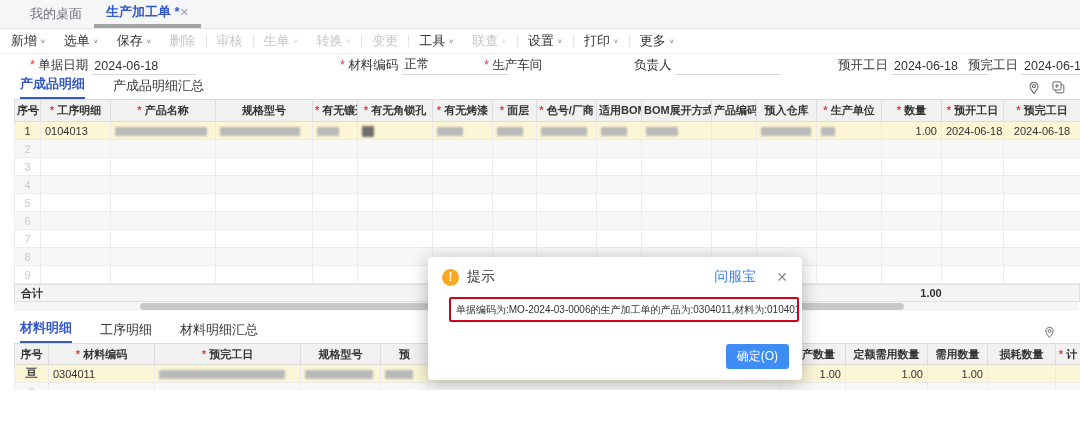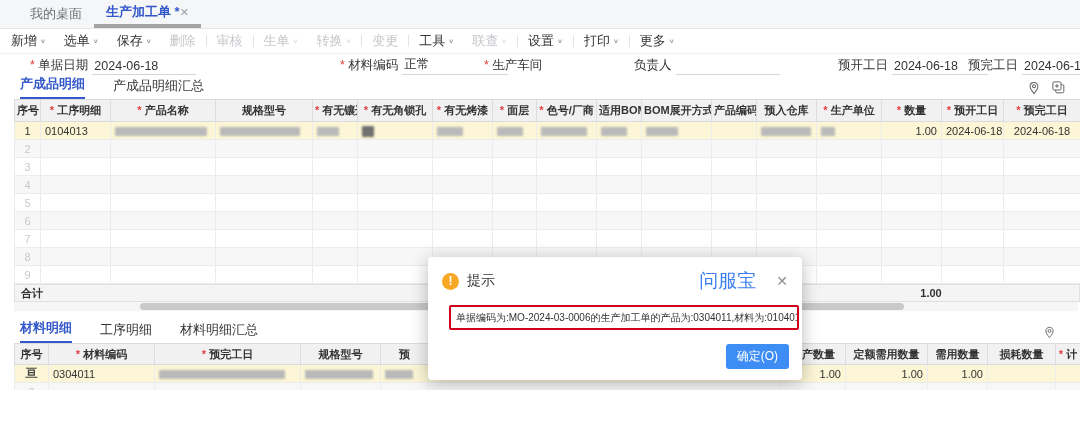--- a/index.html
+++ b/index.html
@@ -61,21 +61,21 @@
   .hscroll{position:absolute;left:14px;top:302px;width:1064px;height:9px;background:#f6f6f6;}
   .hthumb{position:absolute;left:126px;top:1px;width:764px;height:7px;background:#c9c9c9;border-radius:4px;}
 
   
   .dialog{position:absolute;left:428px;top:257px;width:374px;height:123px;background:#fff;border-radius:4px;
     box-shadow:0 3px 18px rgba(0,0,0,.28);z-index:10;padding:11px 14px;box-sizing:border-box;}
   .dheader{display:flex;align-items:center;gap:8px;}
   .dicon{width:17px;height:17px;border-radius:50%;background:#f9a825;color:#fff;font-weight:bold;font-size:12px;
     display:flex;align-items:center;justify-content:center;flex:0 0 auto;}
   .dtitle{font-size:14px;color:#333;}
-  .dlink{margin-left:auto;color:#3d7ff0;font-size:19px;}
+  .dlink{margin-left:auto;color:#3d7ff0;font-size:14px;}
   .dclose{color:#8f8f8f;font-size:14px;margin-left:12px;font-weight:bold;}
   .dbody{margin-top:9px;padding-left:7px;font-size:12px;color:#333;line-height:17px;}
   .redbox{border:2px solid #d0021b;border-radius:2px;padding:2px 5px;display:inline-block;margin-top:2px;
     font-size:10px;white-space:nowrap;max-width:336px;overflow:hidden;}
   .dfooter{position:absolute;right:13px;bottom:11px;}
   .dbtn{background:#3d8df5;color:#fff;font-size:12px;padding:4px 11px;border-radius:3px;border:none;}
 </style>
 </head>
 <body>
 

